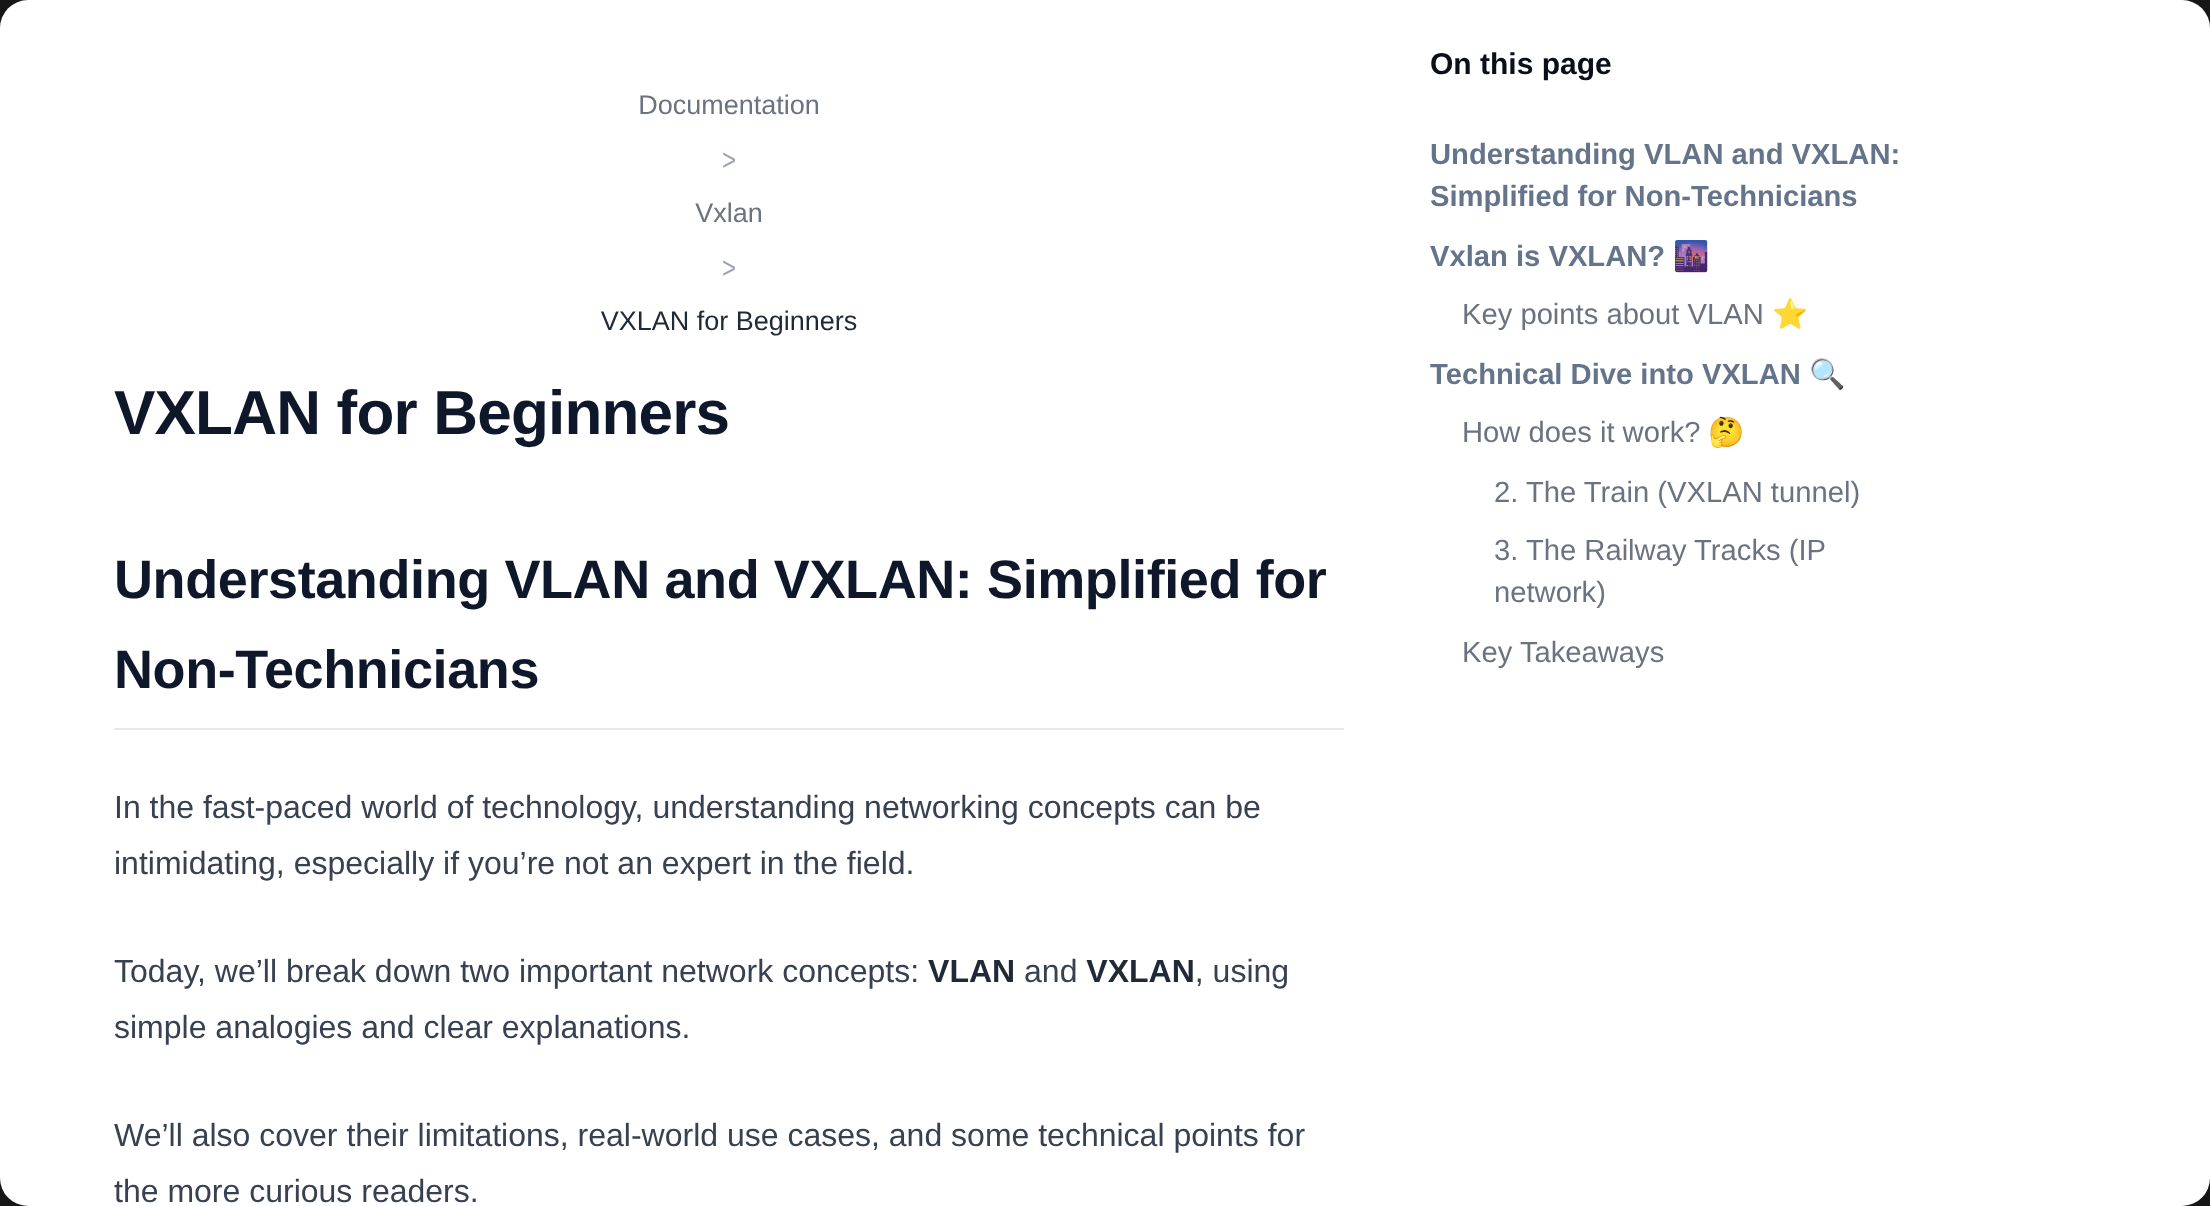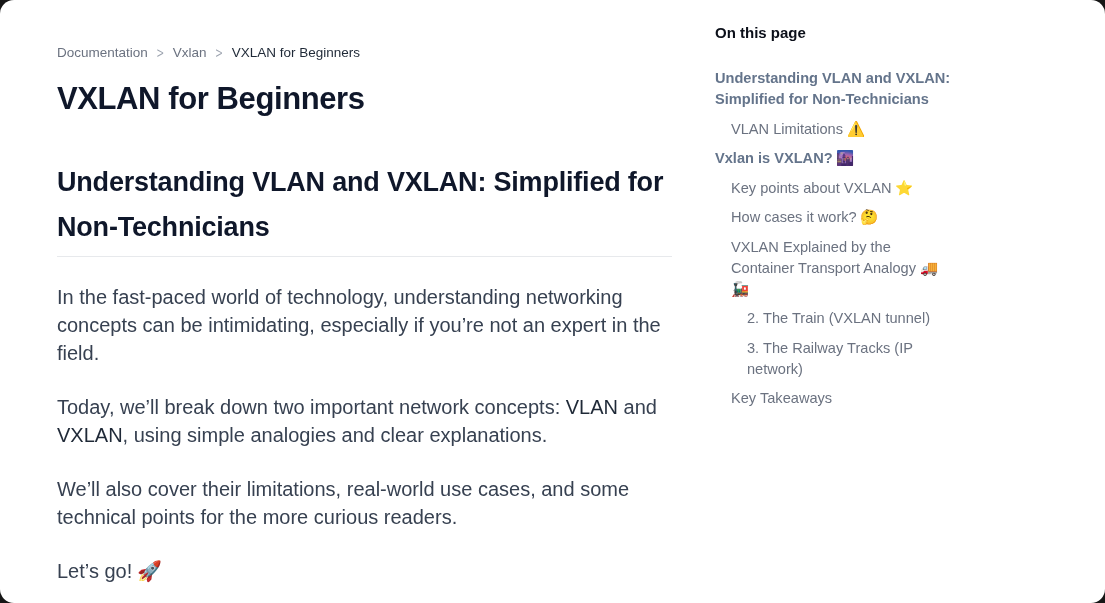--- a/index.html
+++ b/index.html
@@ -23,20 +23,21 @@
     padding: 44px 0 0 57px;
   }
   .breadcrumb {
     font-size: 13.5px;
     line-height: 18px;
     color: #6b7280;
     display: flex;
     align-items: center;
     gap: 9px;
     white-space: nowrap;
+    flex-direction: column;
   }
   .breadcrumb .sep {
     color: #9ca3af;
     font-size: 12px;
     transform: scaleY(1.25);
   }
   .breadcrumb .crumb { cursor: pointer; }
   .breadcrumb .crumb.current {
     color: #1f2937;
     font-weight: 500;
@@ -55,25 +56,25 @@
     font-size: 27px;
     line-height: 45px;
     font-weight: 700;
     letter-spacing: -0.2px;
     color: #0f172a;
     padding-bottom: 6px;
     border-bottom: 1px solid #e7e9ec;
   }
   .article-body p {
     margin-top: 26px;
-    font-size: 20px;
+    font-size: 16px;
     line-height: 28px;
     color: #374151;
   }
-  .article-body strong { font-weight: 400; color: #1f2937; }
+  .article-body strong { font-weight: 700; color: #1f2937; }
   
   .toc {
     flex: none;
     width: 242px;
     margin-left: 43px;
     padding-top: 24px;
   }
   .toc-heading {
     font-size: 15px;
     font-weight: 700;
@@ -114,24 +115,23 @@
         <p><span>Today, we’ll break down two important network concepts: </span><strong>VLAN</strong><span> and </span><strong>VXLAN</strong><span>, using simple analogies and clear explanations.</span></p>
         <p><span>We’ll also cover their limitations, real-world use cases, and some technical points for the more curious readers.</span></p>
         <p><span>Let’s go! 🚀</span></p>
       </div>
   </main>
 
   <aside class="toc">
     <div class="toc-heading">On this page</div>
     <ul class="toc-list">
         <li class="lvl1 bold">Understanding VLAN and VXLAN: Simplified for Non-Technicians</li>
-        <li class="lvl2">VLAN Limitations ⚠️</li>
         <li class="lvl1 bold">Vxlan is VXLAN? 🌆</li>
-        <li class="lvl2">Key points about VXLAN ⭐</li>
-        <li class="lvl2">How cases it work? 🤔</li>
-        <li class="lvl2">VXLAN Explained by the Container Transport Analogy 🚚 🚂</li>
+        <li class="lvl2">Key points about VLAN ⭐</li>
+        <li class="lvl1 bold">Technical Dive into VXLAN 🔍</li>
+        <li class="lvl2">How does it work? 🤔</li>
         <li class="lvl3">2. The Train (VXLAN tunnel)</li>
         <li class="lvl3">3. The Railway Tracks (IP network)</li>
         <li class="lvl2">Key Takeaways</li>
       </ul>
   </aside>
 
 </div>
 
 </body></html>

